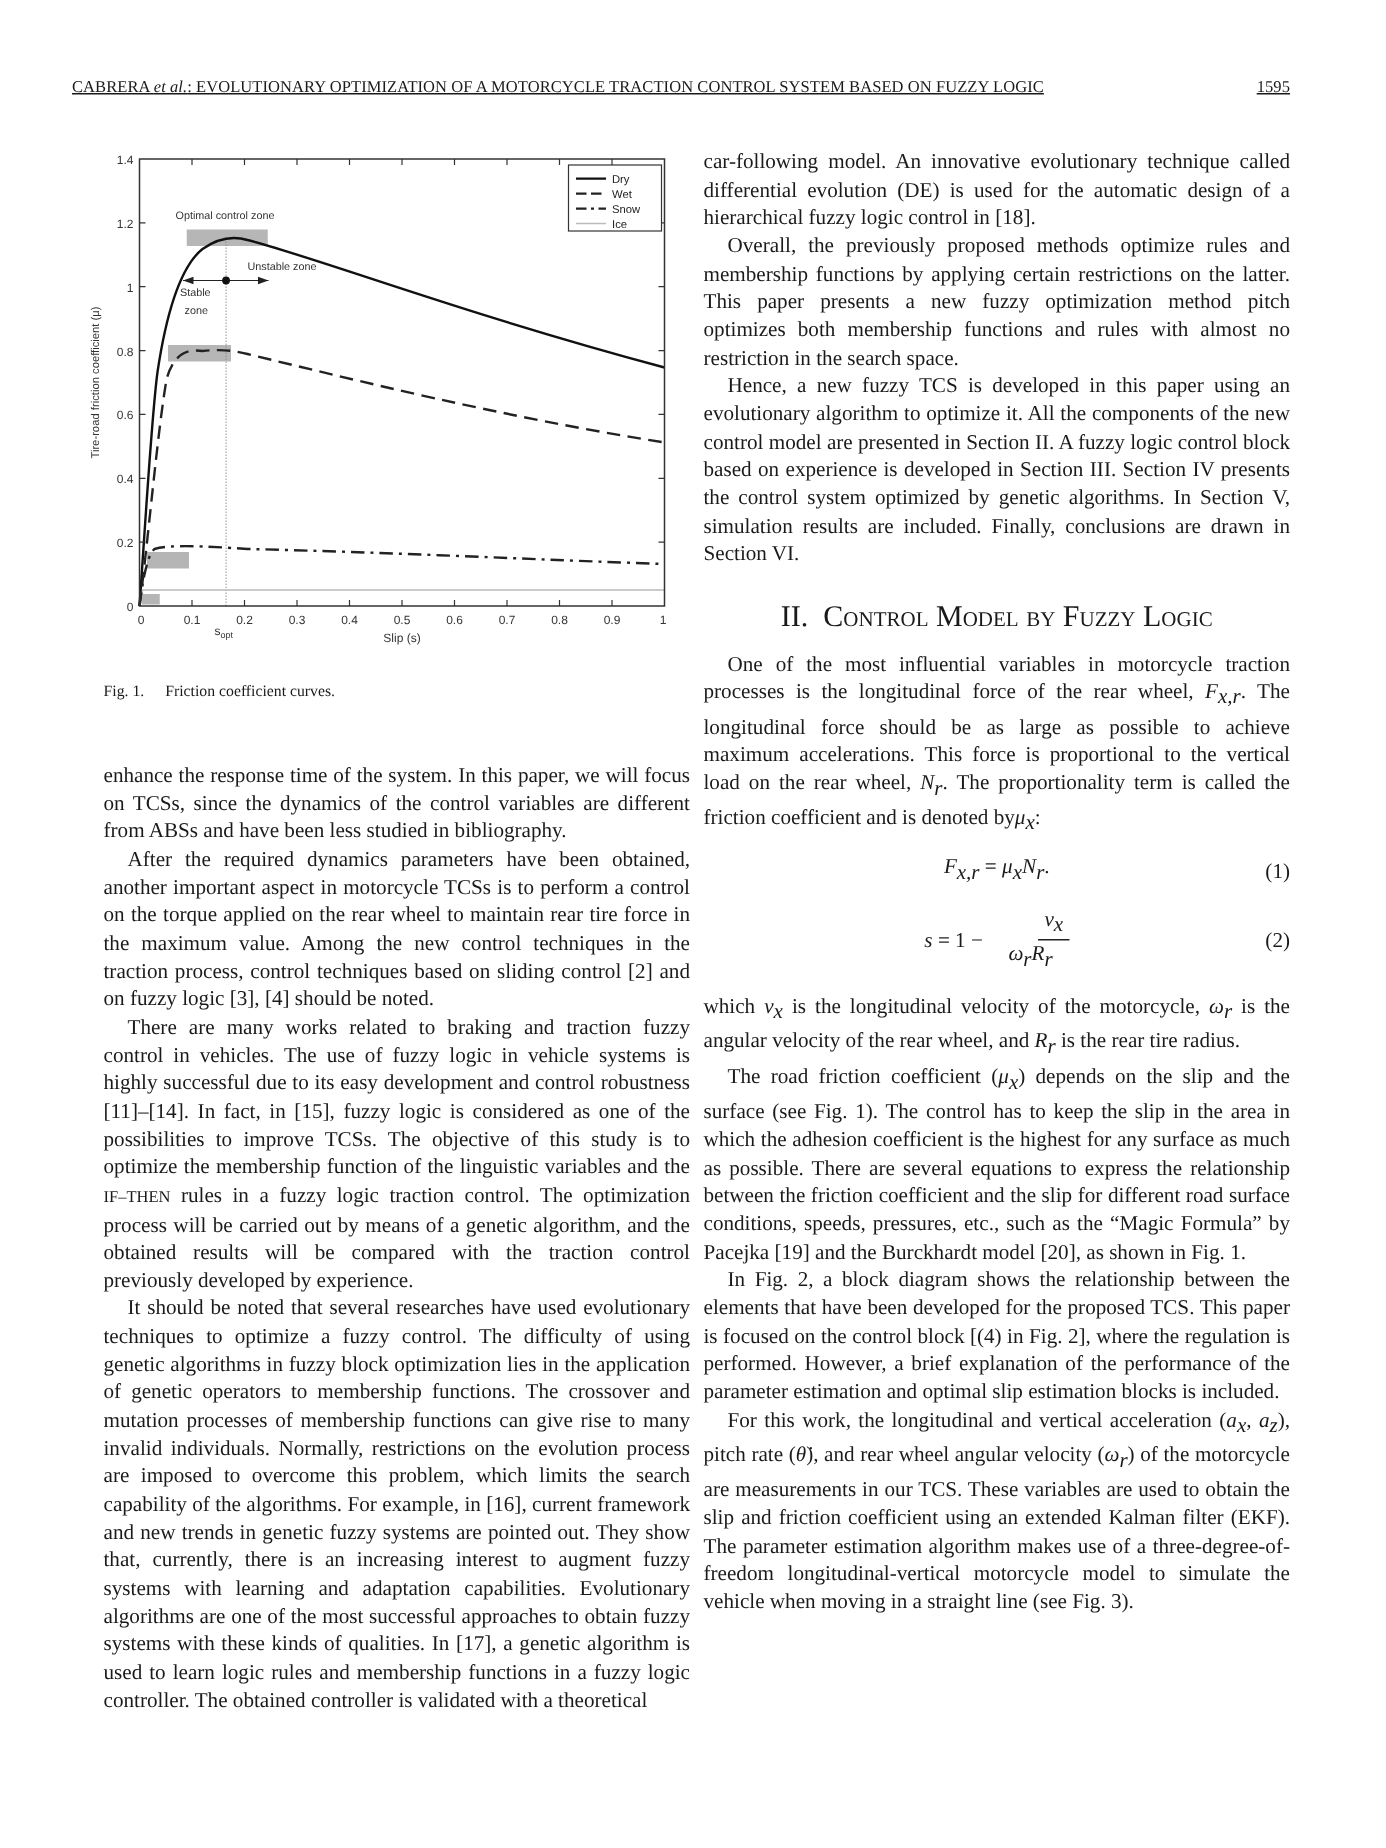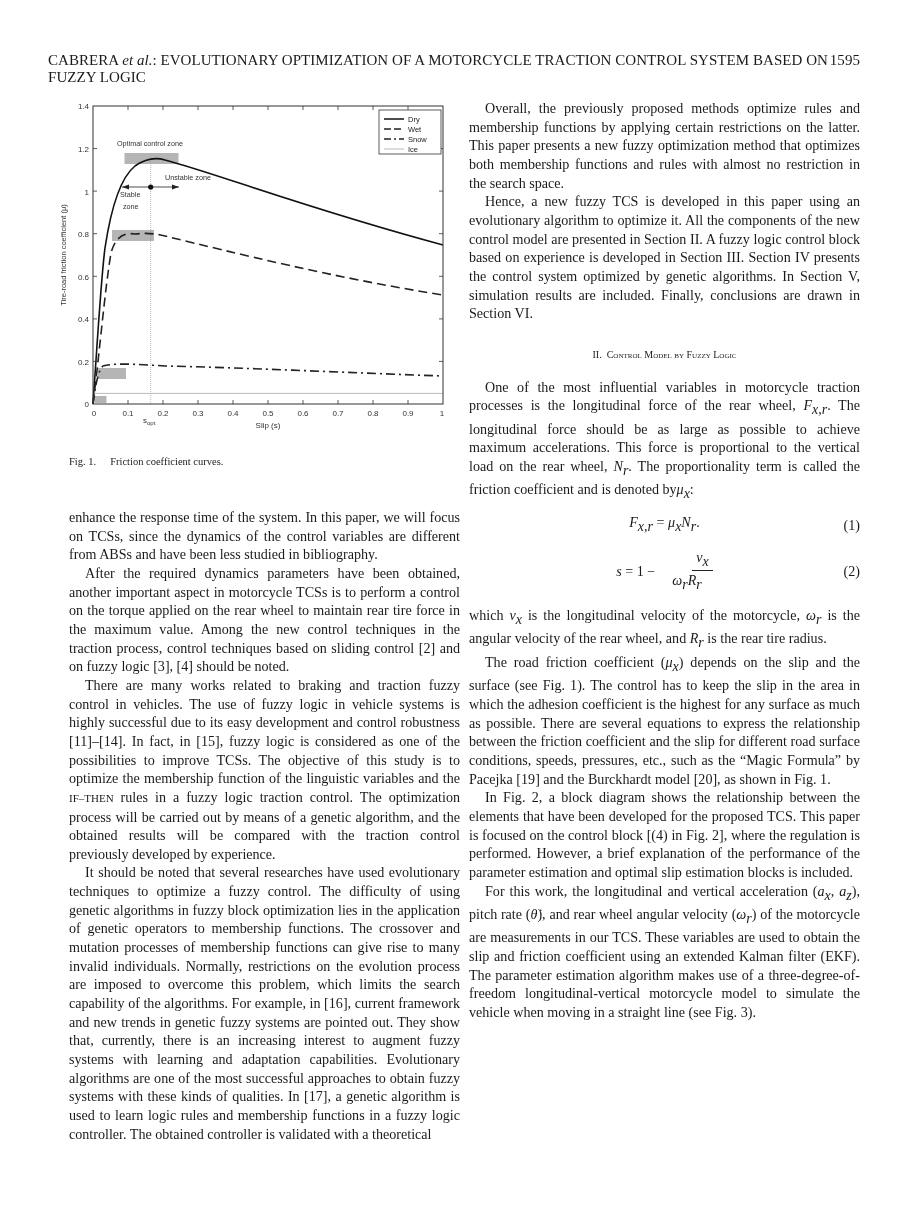--- a/index.html
+++ b/index.html
@@ -1,30 +1,30 @@
 <!DOCTYPE html>
 <html><head>
 <meta charset="utf-8">
 <style>
   html, body { margin: 0; padding: 0; background: #ffffff; }
   body { width: 924px; height: 1232px; position: relative; overflow: hidden;
          font-family: "Liberation Serif", "DejaVu Serif", serif; color: #1a1a1a; }
-  .header { position: absolute; top: 52px; left: 48px; width: 812px; font-size: 15px;
-            letter-spacing: 0.05px; display: flex; justify-content: space-between; }
+  .header { position: absolute; top: 52px; left: 48px; width: 812px; font-size: 11px;
+            letter-spacing: 0.05px; display: flex; justify-content: space-between; text-decoration: underline; }
   .header .etal { font-style: italic; }
   .col { position: absolute; width: 391px; font-size: 14.1px; line-height: 18.65px; text-align: justify; }
   .col-left { left: 69px; }
   .col-right { left: 469px; }
   .p { margin: 0; text-indent: 16px; }
   .p.noindent { text-indent: 0; }
   .sc { font-variant: small-caps; }
   .figure { position: absolute; left: 55px; top: 98px; width: 400px; height: 340px; }
   .fig-caption { position: absolute; left: 69px; top: 456px; font-size: 10.5px; }
   .fig-caption .lbl { margin-right: 14px; text-align: right; }
-  .section-title { text-align: center; margin: 23px 0 13px 0; font-size: 10px; }
+  .section-title { text-align: center; margin: 23px 0 13px 0; font-size: 20px; }
   .eq { display: flex; align-items: center; justify-content: center; position: relative; margin: 10px 0 12px 0; height: 22px; font-style: italic; }
   .eq .num { position: absolute; right: 0; font-style: normal; }
   .eq.frac { height: 46px; }
   .fracwrap { display: inline-flex; flex-direction: column; align-items: center; vertical-align: middle; margin-left: 6px; }
   .fracwrap .num-t { border-bottom: 1px solid #222; padding: 0 4px; line-height: 18px; margin-left: 31px; }
   .fracwrap .den-t { line-height: 18px; }
   i, .m { font-style: italic; }
   sub { font-size: 14px; }
   svg text { font-family: "Liberation Sans", "DejaVu Sans", sans-serif; }
 </style>
@@ -150,21 +150,22 @@
 </div>
 
 <div class="col col-left" style="top: 508px;">
   <p class="p noindent">enhance the response time of the system. In this paper, we will focus on TCSs, since the dynamics of the control variables are different from ABSs and have been less studied in bibliography.</p>
   <p class="p">After the required dynamics parameters have been obtained, another important aspect in motorcycle TCSs is to perform a control on the torque applied on the rear wheel to maintain rear tire force in the maximum value. Among the new control techniques in the traction process, control techniques based on sliding control [2] and on fuzzy logic [3], [4] should be noted.</p>
   <p class="p"><span>There are many works related to braking and traction fuzzy control in vehicles. The use of fuzzy logic in vehicle systems is highly successful due to its easy development and control robustness [11]–[14]. In fact, in [15], fuzzy logic is considered as one of the possibilities to improve TCSs. The objective of this study is to optimize the membership function of the linguistic variables and the </span><span class="sc" style="font-size:11px;">IF–THEN</span><span> rules in a fuzzy logic traction control. The optimization process will be carried out by means of a genetic algorithm, and the obtained results will be compared with the traction control previously developed by experience.</span></p>
   <p class="p">It should be noted that several researches have used evolutionary techniques to optimize a fuzzy control. The difficulty of using genetic algorithms in fuzzy block optimization lies in the application of genetic operators to membership functions. The crossover and mutation processes of membership functions can give rise to many invalid individuals. Normally, restrictions on the evolution process are imposed to overcome this problem, which limits the search capability of the algorithms. For example, in [16], current framework and new trends in genetic fuzzy systems are pointed out. They show that, currently, there is an increasing interest to augment fuzzy systems with learning and adaptation capabilities. Evolutionary algorithms are one of the most successful approaches to obtain fuzzy systems with these kinds of qualities. In [17], a genetic algorithm is used to learn logic rules and membership functions in a fuzzy logic controller. The obtained controller is validated with a theoretical</p>
 </div>
 
 <div class="col col-right" style="top: 99px;">
-  <p class="p">Overall, the previously proposed methods optimize rules and membership functions by applying certain restrictions on the latter. This paper presents a new fuzzy optimization method that optimizes both membership functions and rules with almost no restriction in the search space.</p>
+  <p class="p noindent">car-following model. An innovative evolutionary technique called differential evolution (DE) is used for the automatic design of a hierarchical fuzzy logic control in [18].</p>
+  <p class="p">Overall, the previously proposed methods optimize rules and membership functions by applying certain restrictions on the latter. This paper presents a new fuzzy optimization method pitch optimizes both membership functions and rules with almost no restriction in the search space.</p>
   <p class="p">Hence, a new fuzzy TCS is developed in this paper using an evolutionary algorithm to optimize it. All the components of the new control model are presented in Section II. A fuzzy logic control block based on experience is developed in Section III. Section IV presents the control system optimized by genetic algorithms. In Section V, simulation results are included. Finally, conclusions are drawn in Section VI.</p>
 
   <div class="section-title">
     <span>II.</span>&nbsp; <span class="sc">Control Model by Fuzzy Logic</span>
   </div>
 
   <p class="p"><span>One of the most influential variables in motorcycle traction processes is the longitudinal force of the rear wheel, </span><i>F</i><sub><i>x,r</i></sub><span>. The longitudinal force should be as large as possible to achieve maximum accelerations. This force is proportional to the vertical load on the rear wheel, </span><i>N</i><sub><i>r</i></sub><span>. The proportionality term is called the friction coefficient and is denoted by</span><i>μ</i><sub><i>x</i></sub><span>:</span></p>
 
   <div class="eq">
     <span><i>F</i><sub><i>x,r</i></sub> <span style="font-style:normal">=</span> <i>μ</i><sub><i>x</i></sub><i>N</i><sub><i>r</i></sub><span style="font-style:normal">.</span></span>

